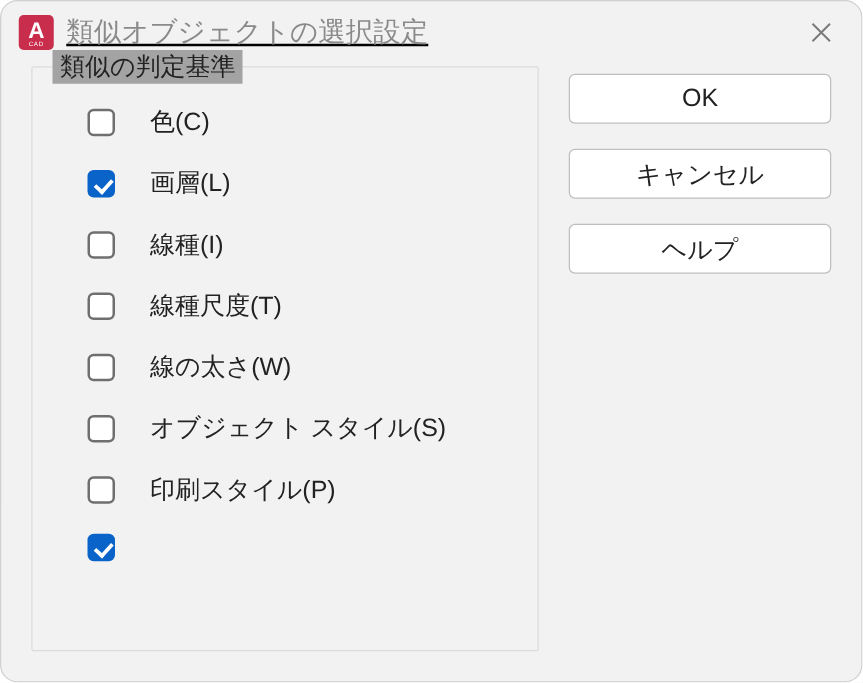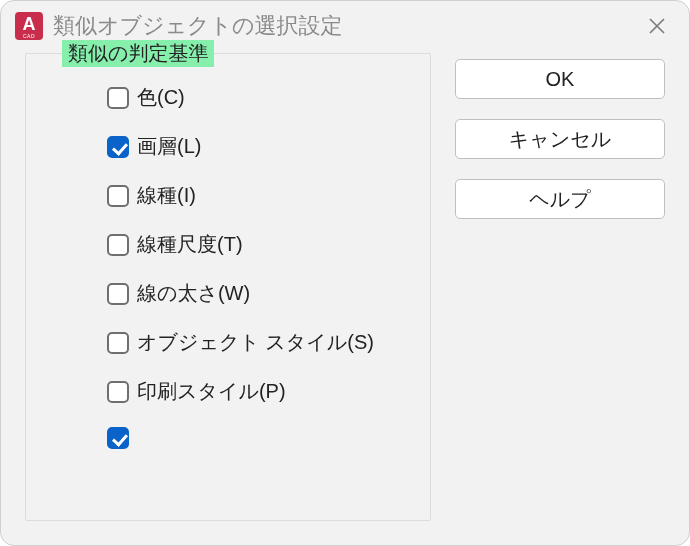--- a/index.html
+++ b/index.html
@@ -16,20 +16,21 @@
     border-radius: 14px;
     overflow: hidden;
     display: flex;
     flex-direction: column;
   }
   .titlebar {
     display: flex;
     align-items: center;
     padding: 10px 18px 12px 14px;
     gap: 10px;
+    text-decoration: underline;
   }
   .app-icon {
     width: 28px; height: 28px;
     background: #c92d4c;
     border-radius: 4px;
     position: relative;
     flex: 0 0 auto;
   }
   .app-icon::before {
     content: "A";
@@ -77,38 +78,36 @@
     border: 1px solid #dcdcdc;
     border-radius: 2px;
     position: relative;
     padding: 22px 22px 18px 22px;
     background: #f2f2f2;
   }
   .group-legend {
     position: absolute;
     top: -14px;
     left: 16px;
-    background: #86efac;
+    background: #a3a3a3;
     padding: 0 6px;
     font-size: 20px;
     color: #222;
-    margin-left: 20px;
   }
   .options {
     padding-left: 22px;
     display: flex;
     flex-direction: column;
     gap: 22px;
     margin-top: 8px;
   }
   .check-row {
     display: flex;
     align-items: center;
-    gap: 8px;
-    margin-left: 37px;
+    gap: 28px;
   }
   .cbox {
     width: 22px; height: 22px;
     border: 2px solid #6f6f6f;
     border-radius: 5px;
     background: #fff;
     flex: 0 0 auto;
     position: relative;
     cursor: pointer;
   }

